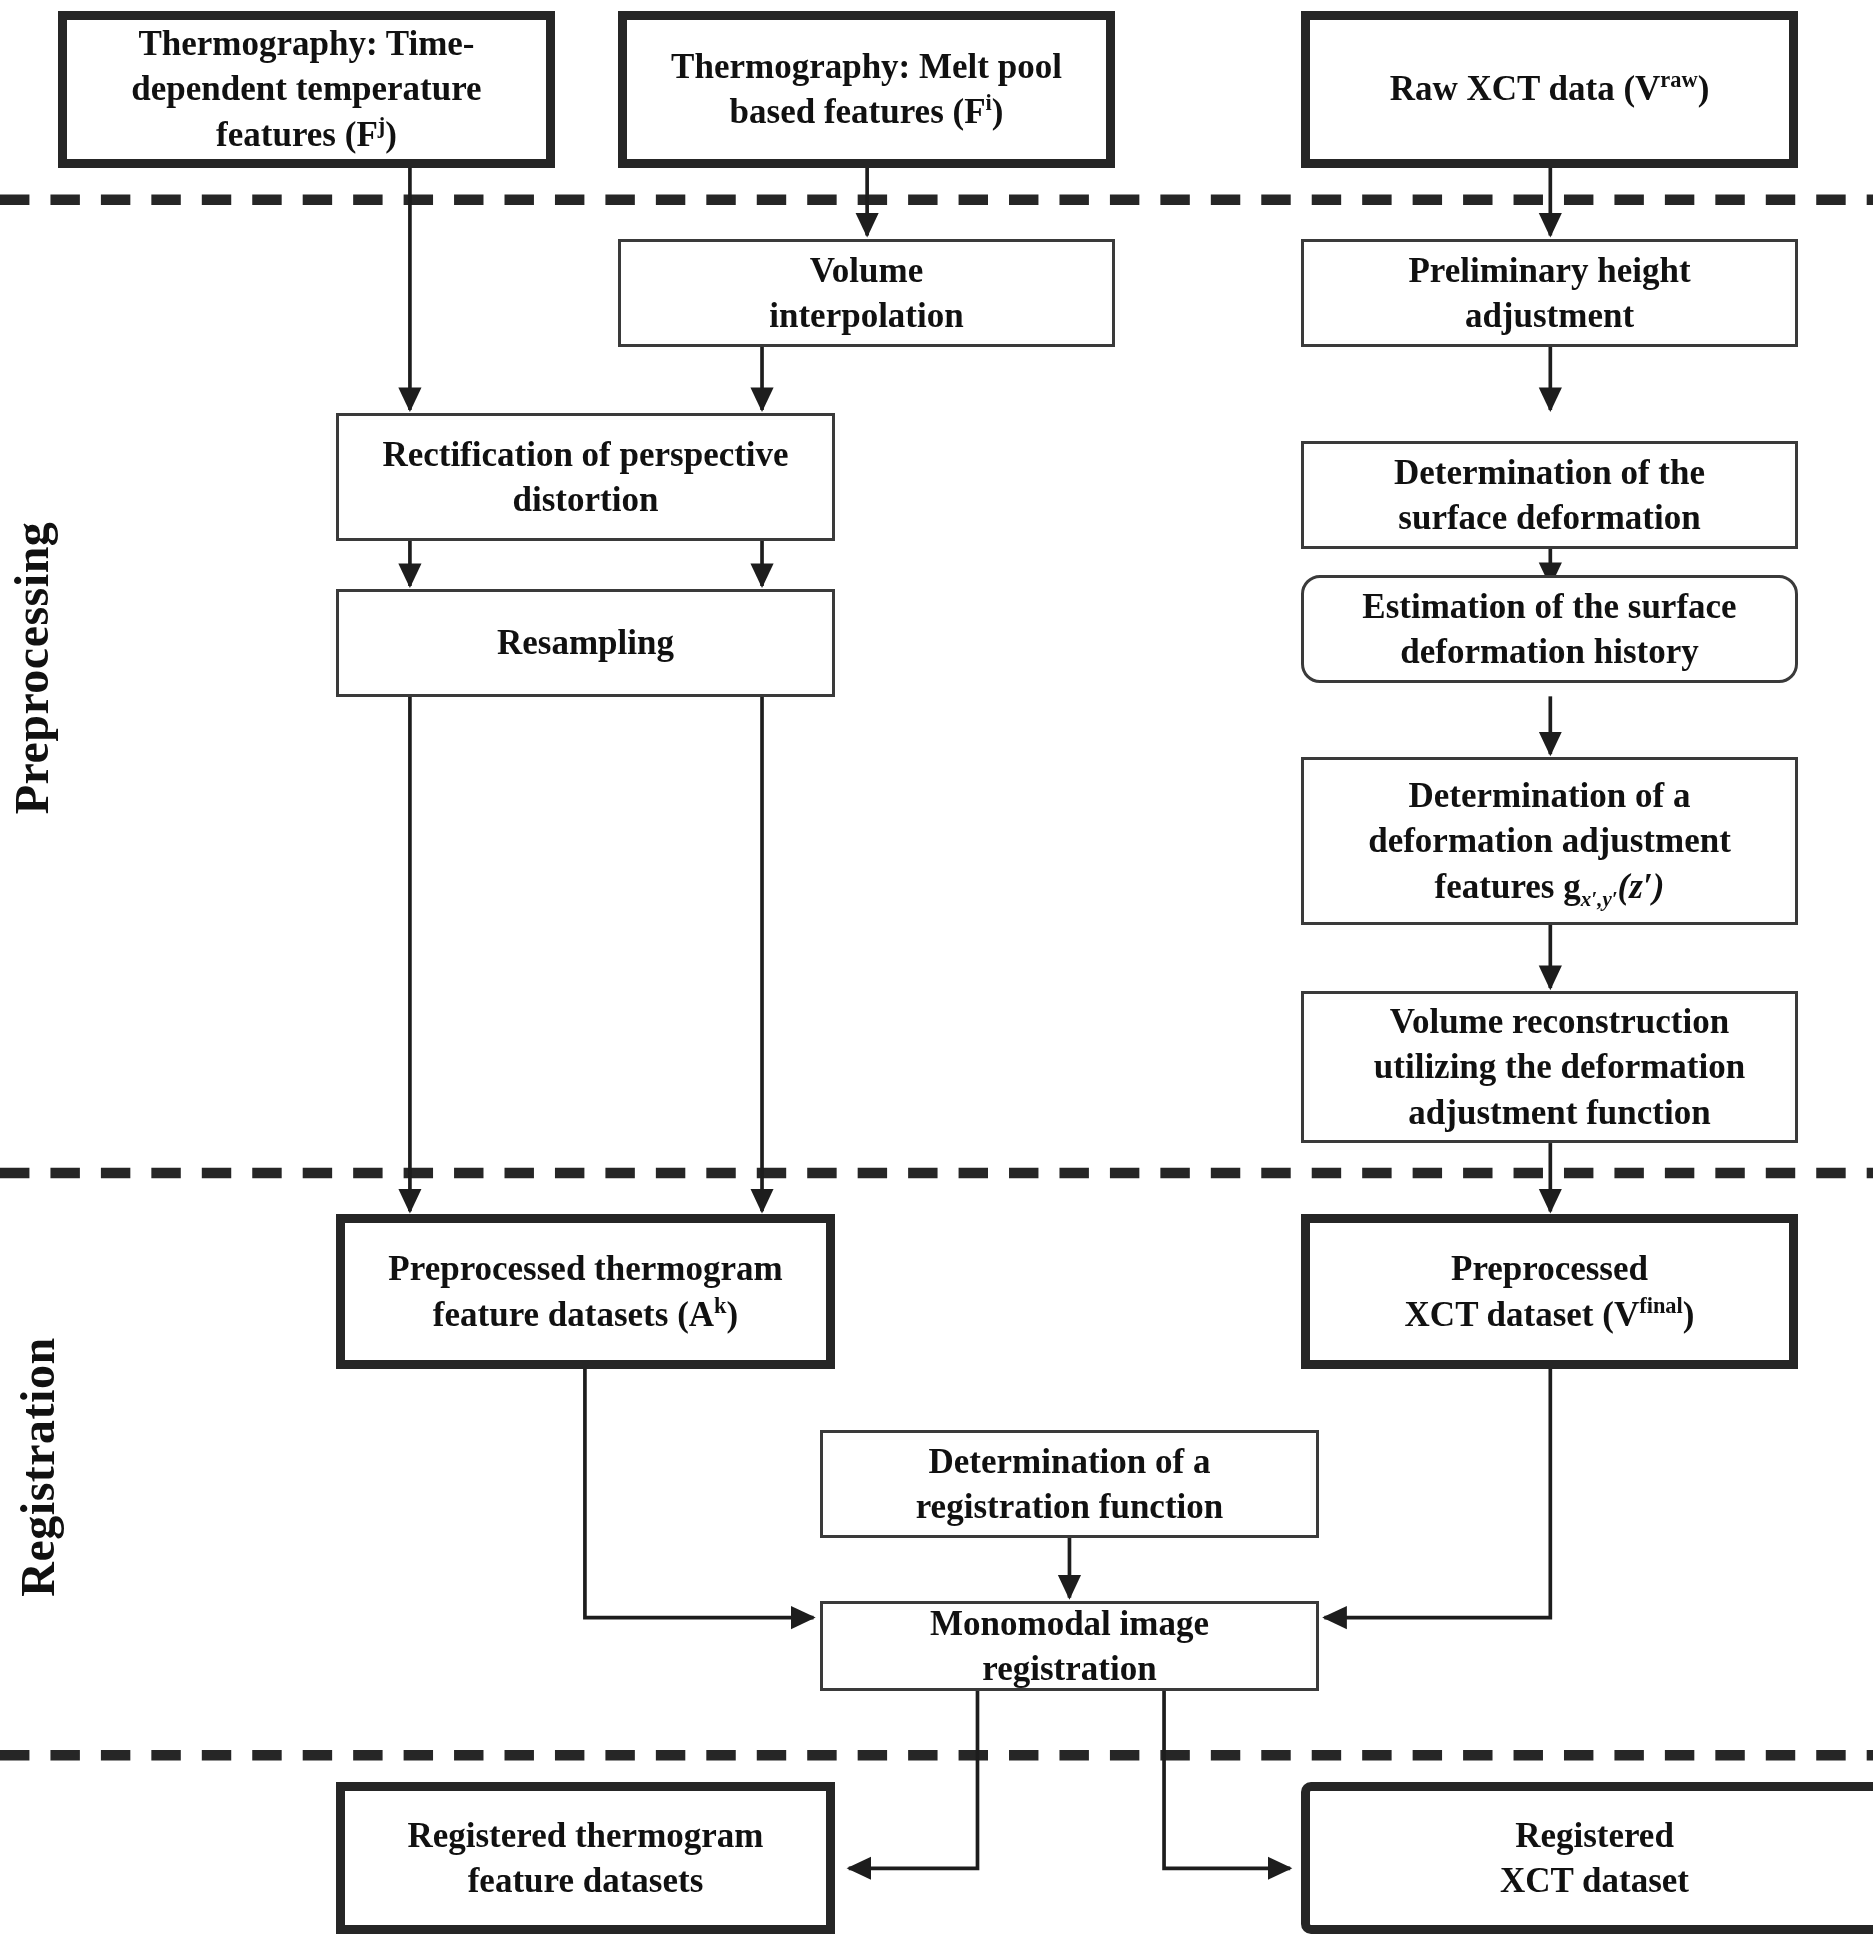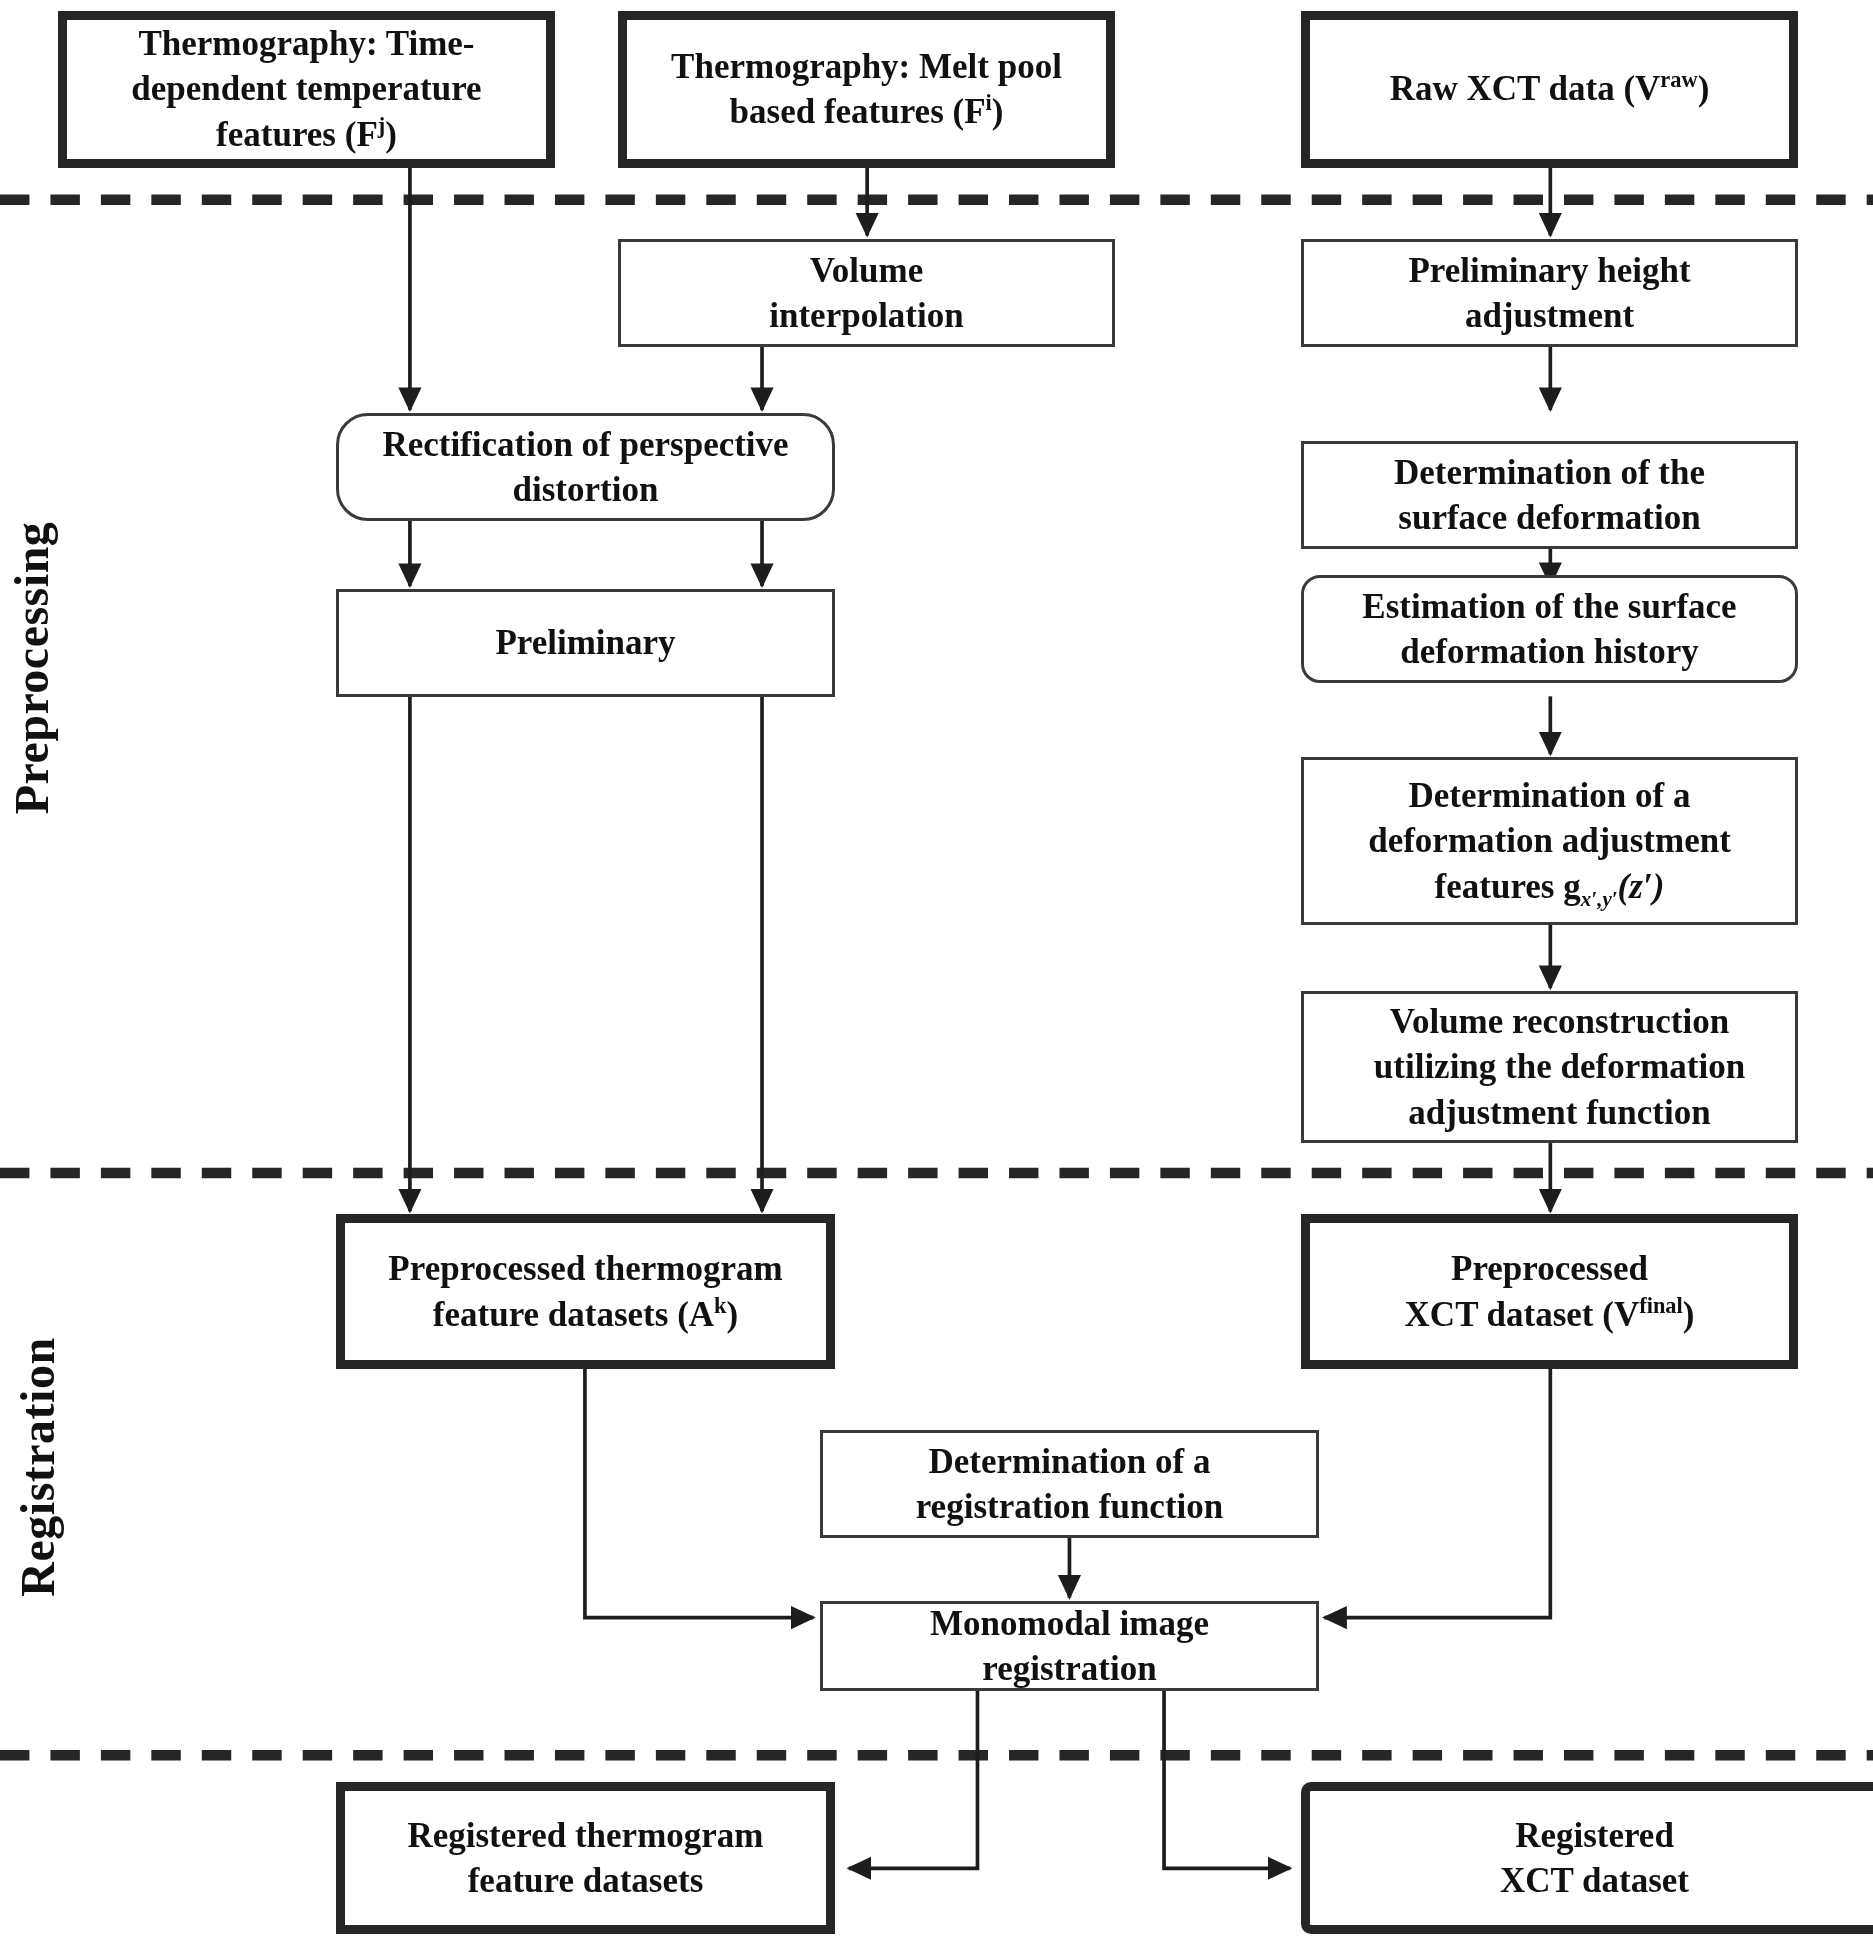--- a/index.html
+++ b/index.html
@@ -148,27 +148,27 @@
 
   <div class="node thick" style="left:1301px; top:10.5px; width:497px; height:157px;">
     <span class="lbl"><span>Raw XCT data (V</span><sup class="sup">raw</sup><span>)</span></span>
   </div>
 
   <div class="node thin" style="left:618px; top:239px; width:497px; height:108px;">
     <span class="lbl">Volume
 interpolation</span>
   </div>
 
-  <div class="node thin" style="left:336px; top:413px; width:499px; height:108px;border-radius:32px;">
+  <div class="node thin" style="left:336px; top:413px; width:499px; height:128px;">
     <span class="lbl">Rectification of perspective
 distortion</span>
   </div>
 
   <div class="node thin" style="left:336px; top:589px; width:499px; height:108px;">
-    <span class="lbl">Preliminary</span>
+    <span class="lbl">Resampling</span>
   </div>
 
   <div class="node thin" style="left:1301px; top:239px; width:497px; height:108px;">
     <span class="lbl">Preliminary height
 adjustment</span>
   </div>
 
   <div class="node thin" style="left:1301px; top:413px; width:497px; height:108px;margin-top:28px;">
     <span class="lbl">Determination of the
 surface deformation</span>

